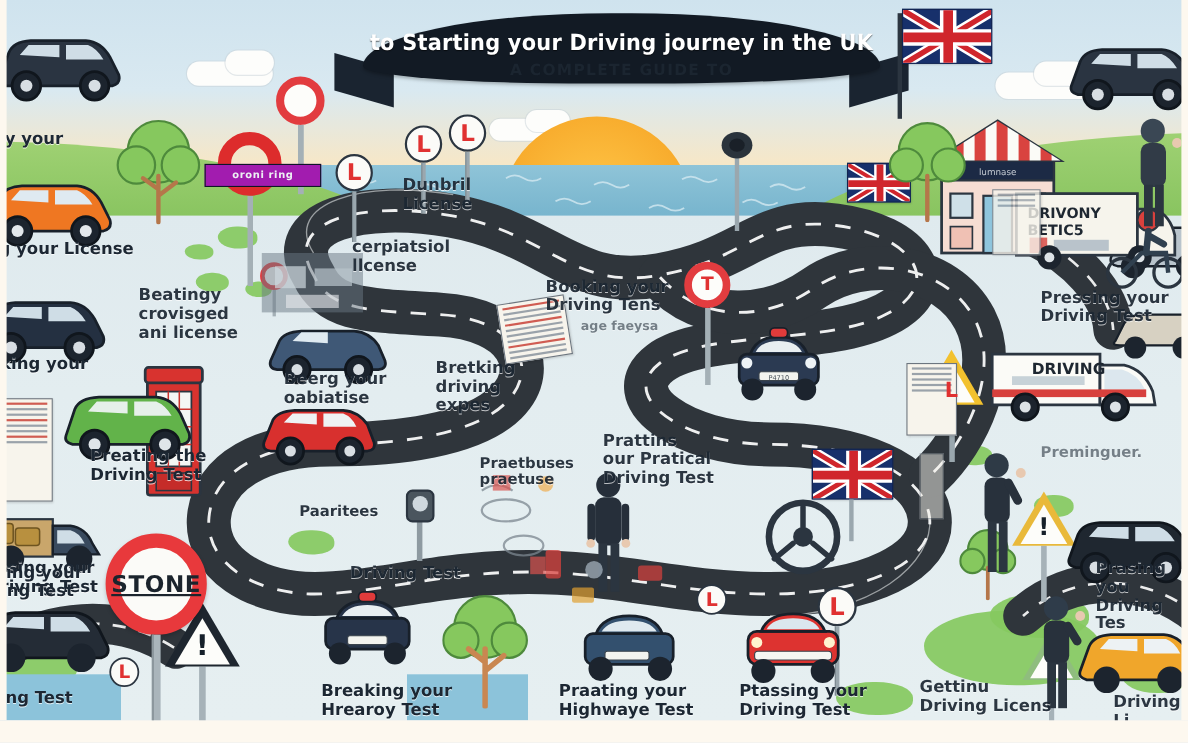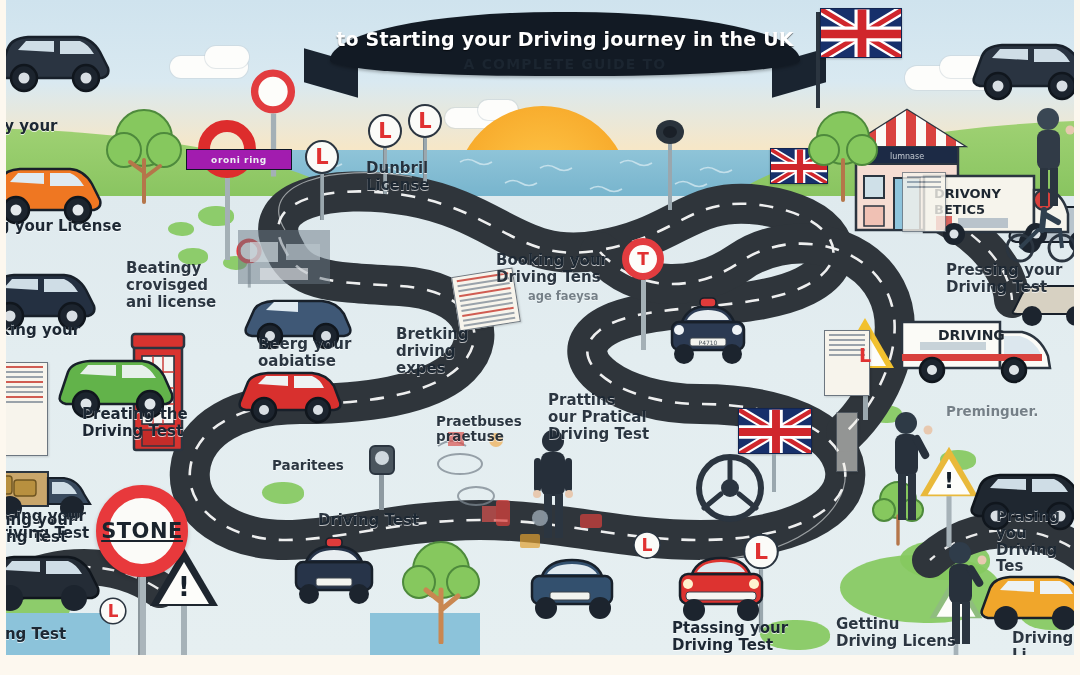--- a/index.html
+++ b/index.html
@@ -762,20 +762,22 @@
   <div class="label lg" style="left:-10px;top:322px;">aking your</div>
   <div class="label lg" style="left:82px;top:406px;">Preating the
 Driving Test</div>
   <div class="label lg" style="left:-12px;top:508px;">assing your
 Driving Test</div>
   <div class="label lg blur" style="left:126px;top:260px;">Beatingy
 crovisged
 ani license</div>
   <div class="label lg blur" style="left:258px;top:336px;">Beerg your
 oabiatise</div>
+  <div class="label lg blur" style="left:320px;top:216px;">cerpiatsiol
+llcense</div>
   <div class="label lg blur" style="left:366px;top:160px;">Dunbril
 License</div>
   <div class="label lg blur" style="left:396px;top:326px;">Bretking
 driving
 expes</div>
   <div class="label lg blur" style="left:496px;top:252px;">Booking your
 Driving Tens</div>
   <div class="label sm blur" style="left:528px;top:290px;opacity:.55;">age faeysa</div>
   <div class="label lg blur" style="left:548px;top:392px;">Prattins
 our Pratical
@@ -783,20 +785,24 @@
   <div class="label blur" style="left:436px;top:414px;">Praetbuses
 praetuse</div>
   <div class="label blur" style="left:272px;top:458px;">Paaritees</div>
   <div class="label lg blur" style="left:318px;top:512px;">Driving Test</div>
   <div class="label lg blur" style="left:946px;top:262px;">Pressing your
 Driving Test</div>
   <div class="label lg blur" style="left:996px;top:508px;">Prasing you
 Driving Tes</div>
   <div class="label lg blur" style="left:836px;top:616px;">Gettinu
 Driving Licens</div>
+  <div class="label lg" style="left:292px;top:620px;">Breaking your
+Hrearoy Test</div>
+  <div class="label lg" style="left:508px;top:620px;">Praating your
+Highwaye Test</div>
   <div class="label lg" style="left:672px;top:620px;">Ptassing your
 Driving Test</div>
   <div class="label blur" style="left:946px;top:404px;opacity:.55;">Preminguer.</div>
   <div class="label lg blur" style="left:1012px;top:630px;">Driving Li</div>
   <div class="label lg" style="left:-14px;top:512px;">aying your
 iving Test</div>
   <div class="label lg" style="left:-10px;top:626px;">ving Test</div>
 
   <div class="frame-side" style="left:0;"></div>
   <div class="frame-side" style="left:1074px;"></div>

